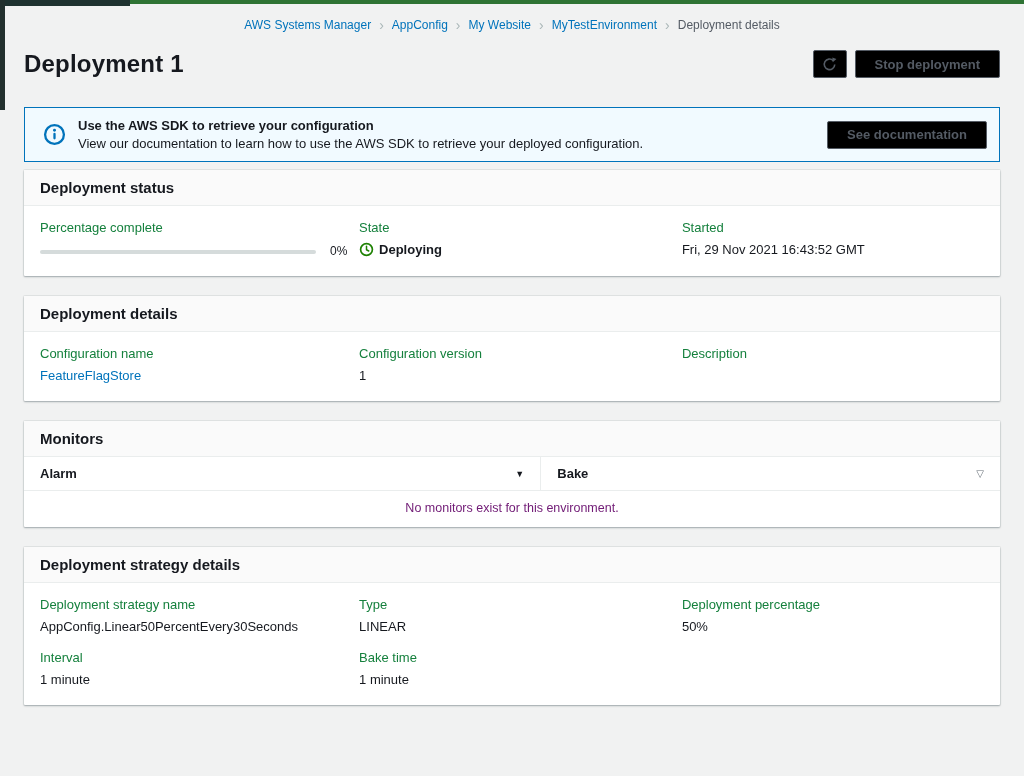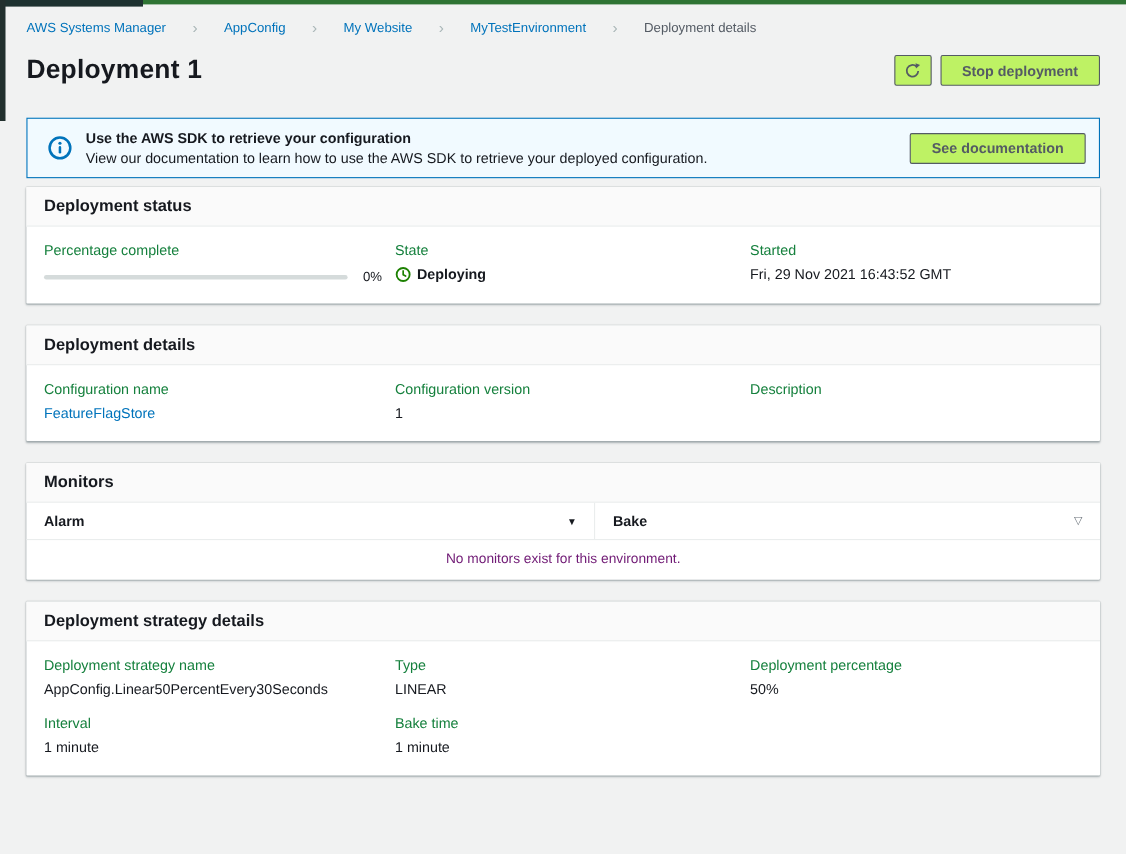--- a/index.html
+++ b/index.html
@@ -12,31 +12,31 @@
     overflow: hidden;
   }
   
   .edge-top    { position:absolute; top:0; left:0; width:1024px; height:4px; background:#2f7434; }
   .edge-top-dk { position:absolute; top:0; left:0; width:130px;  height:6px; background:#1e3230; }
   .edge-left   { position:absolute; top:0; left:0; width:5px; height:110px; background:#22302e; }
 
   .page { padding: 0 24px; }
 
   
-  .breadcrumb { padding-top: 18px; font-size: 12px; display:flex; align-items:center; gap:24px; }
+  .breadcrumb { padding-top: 18px; font-size: 12px; display:flex; align-items:center; gap:8px;justify-content:center; }
   .breadcrumb a { color:#0073bb; text-decoration:none; cursor:pointer; }
   .breadcrumb .sep { color:#aab7b8; font-size:14px; line-height:1; }
   .breadcrumb .current { color:#545b64; }
 
   
   .page-header { display:flex; align-items:flex-end; justify-content:space-between; margin-top:18px; }
   .page-header h1 { font-size:24px; font-weight:700; color:#16191f; letter-spacing:.2px; }
   .actions { display:flex; gap:8px; }
   .btn {
-    background:#bef264; border:1px solid #545b64; border-radius:2px;
+    background:#000000; border:1px solid #545b64; border-radius:2px;
     color:#545b64; font-family:inherit; font-size:13px; font-weight:700;
     padding:4px 19px; height:28px; cursor:pointer; display:inline-flex; align-items:center; justify-content:center;
   }
   .btn.icon-only { padding:4px 9px; width:34px; }
   .btn svg { display:block; }
 
   
   .banner {
     margin-top:29px; background:#f1faff; border:1px solid #0073bb;
     display:flex; align-items:center; padding:10px 12px; min-height:52px;

